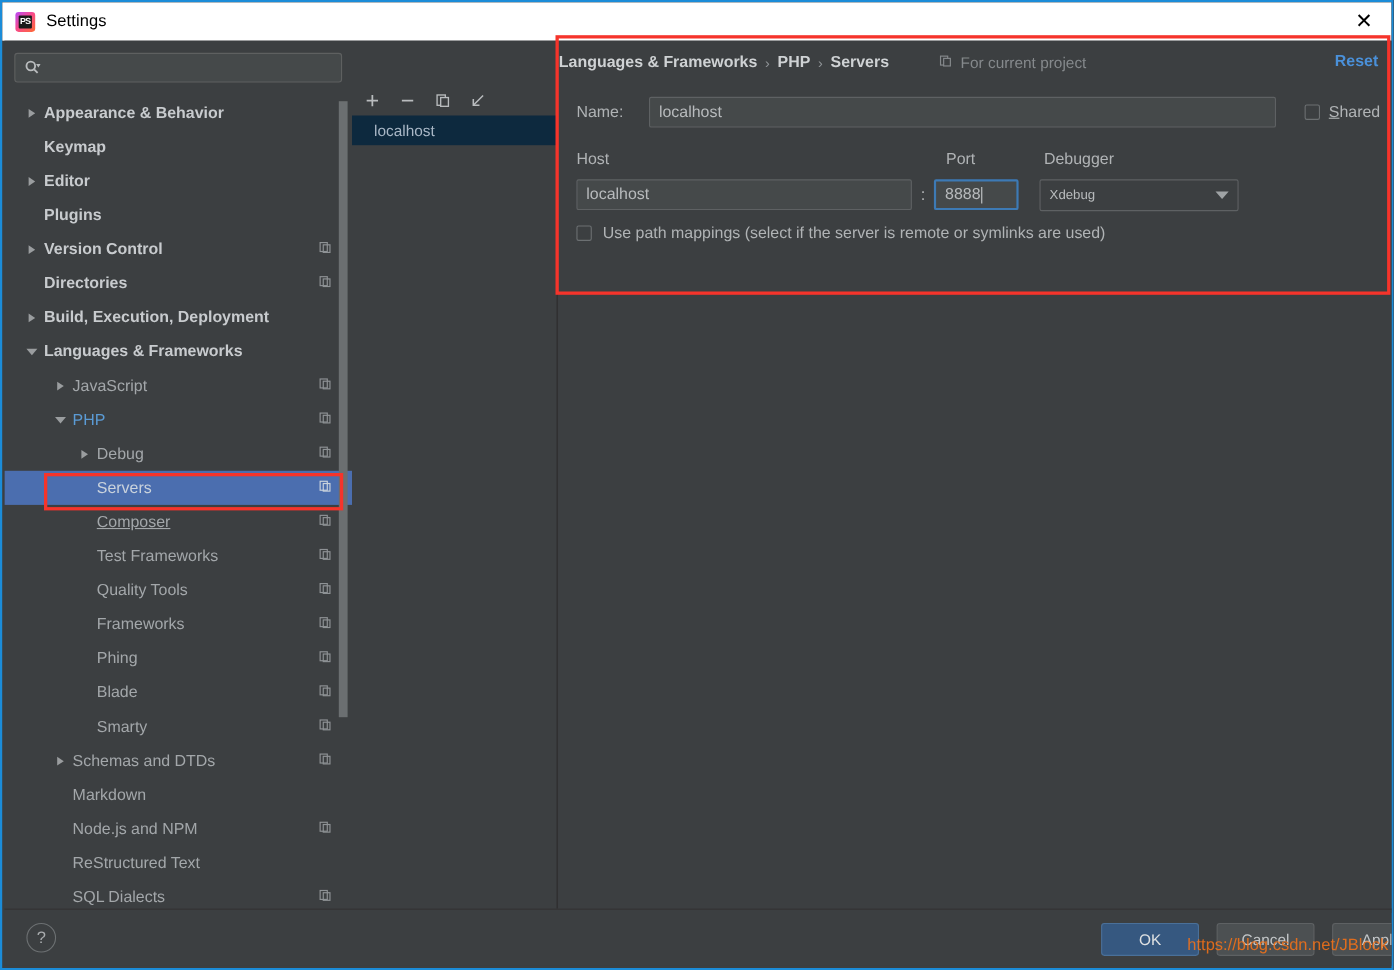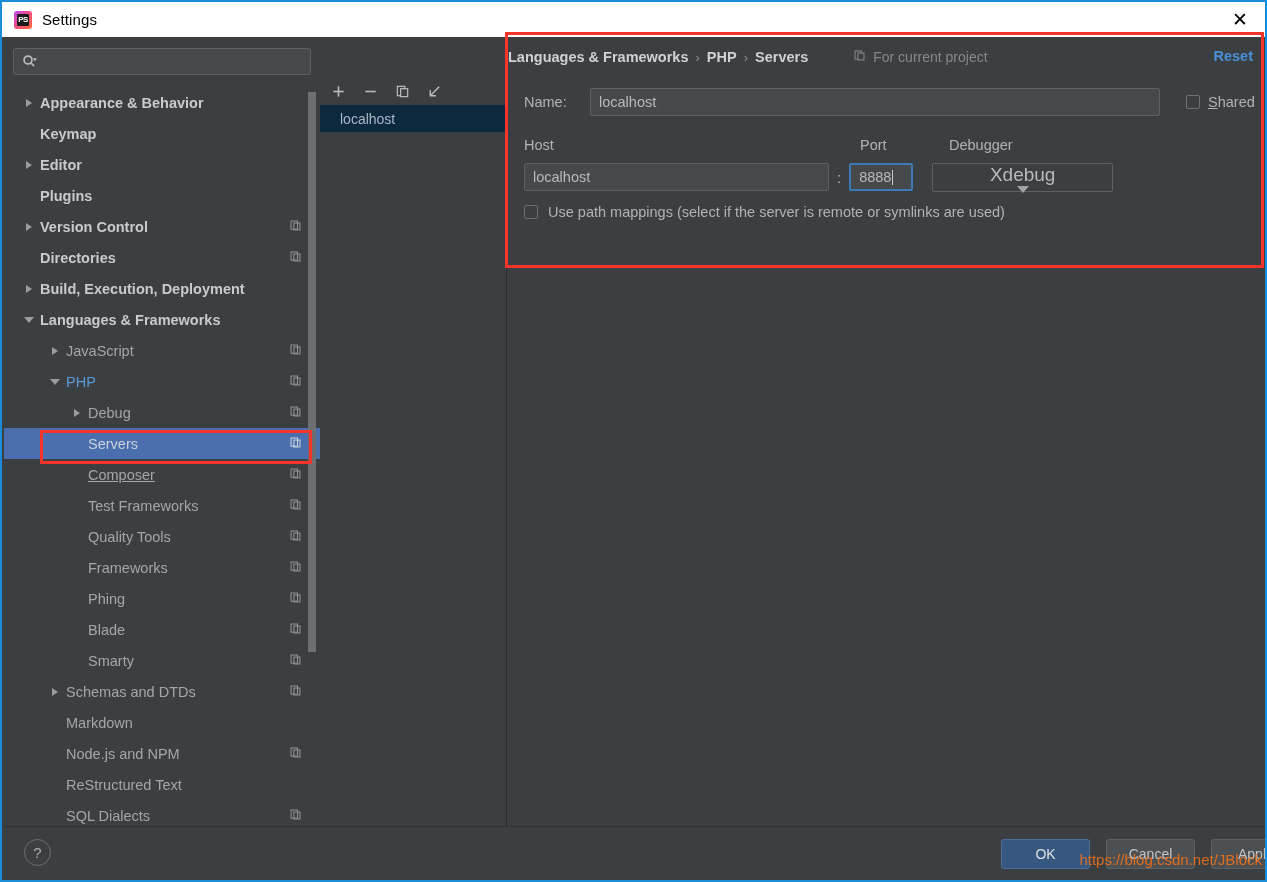--- a/index.html
+++ b/index.html
@@ -173,23 +173,22 @@
     width: 14px; height: 14px;
     border: 1px solid #6c7072; background: #3c3f41;
     border-radius: 2px; flex: none;
   }
   .chk-label { color: #b0b3b5; font-size: 14.5px; }
   .underline-first::first-letter { text-decoration: underline; }
   .combo {
     width: 181px; height: 29px;
     background: #3c3f41; border: 1px solid #5e6163;
     border-radius: 2px; display: flex; align-items: center;
-    padding: 0 8px; color: #b8bbbd; font-size: 19px;
+    padding: 0 8px; color: #b8bbbd; font-size: 12px;
     justify-content: space-between;
-    flex-direction: column;
   }
   .combo-arrow {
     width: 0; height: 0;
     border-left: 6px solid transparent;
     border-right: 6px solid transparent;
     border-top: 7px solid #9fa3a5;
   }
   .colon { color: #b0b3b5; font-size: 15px; margin: 0 8px; }
 
   
@@ -510,21 +509,21 @@
 
       <div class="row" style="padding-left:16px; height:32px; margin-top:10px;">
         <span class="lbl" style="width:336px;">Host</span>
         <span class="lbl" style="width:89px;">Port</span>
         <span class="lbl">Debugger</span>
       </div>
 
       <div class="row" style="padding-left:16px; height:32px;">
         <span class="field" style="width:305px;">localhost</span>
         <span class="colon">:</span>
-        <span class="field focused" style="width:64px;text-align:center;">
+        <span class="field focused" style="width:77px;text-align:center;">
           <span>8888</span>
             <span class="caret"></span>
         </span>
         <span class="combo" style="margin-left:19px;">
           <span>Xdebug</span>
           <span class="combo-arrow"></span>
         </span>
       </div>
 
       <div class="row" style="padding-left:16px; height:38px; gap:10px;">

